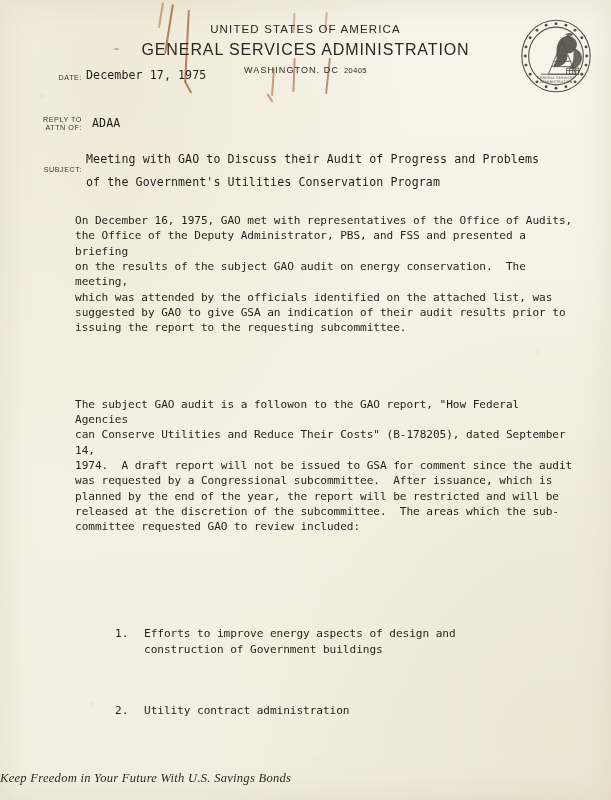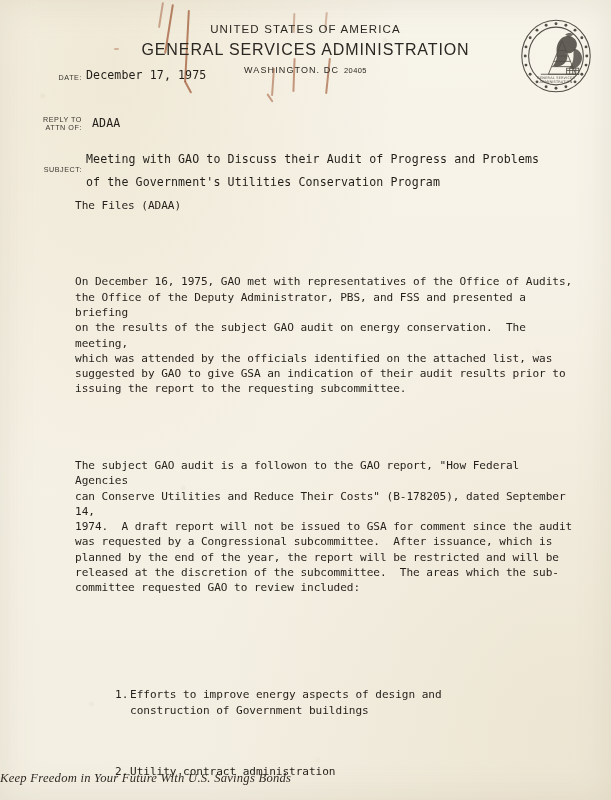--- a/index.html
+++ b/index.html
@@ -110,21 +110,21 @@
     letter-spacing: -0.05px;
     color: #231f1a;
     white-space: pre-wrap;
   }
   .para { margin: 0 0 15.3px 0; }
   .para:last-child { margin-bottom: 0; }
   .numlist { margin: 0 0 15.3px 0; padding: 0; list-style: none; }
   .numitem { display: flex; margin-bottom: 15.3px; }
   .numitem:last-child { margin-bottom: 0; }
   .numitem .num { width: 55px; flex: 0 0 55px; padding-left: 40px; box-sizing: border-box;}
-  .numitem .txt { flex: 1; white-space: pre-wrap; }
+  .numitem .txt { flex: 1; white-space: pre-wrap; margin-left: 14px; }
 
   
   .footer {
     position: absolute;
     left: 0; right: 0;
     top: 771px;
     text-align: left;
     font-family: "Liberation Serif", serif;
     font-style: italic;
     font-size: 12.6px;
@@ -242,21 +242,20 @@
     <div class="field-row">
       <div class="flabel" style="left:18px; top:74px; width:52px;">SUBJECT:</div>
       <div class="fvalue" style="left:74px; top:60px;">Meeting with GAO to Discuss their Audit of Progress and Problems</div>
       <div class="fvalue" style="left:74px; top:83px;">of the Government's Utilities Conservation Program</div>
     </div>
 
   </div>
 
   <div class="body">
 
-    <p class="para">The Files (ADAA)</p>
 
     <p class="para">On December 16, 1975, GAO met with representatives of the Office of Audits,
 the Office of the Deputy Administrator, PBS, and FSS and presented a briefing
 on the results of the subject GAO audit on energy conservation.  The meeting,
 which was attended by the officials identified on the attached list, was
 suggested by GAO to give GSA an indication of their audit results prior to
 issuing the report to the requesting subcommittee.</p>
 
     <p class="para">The subject GAO audit is a followon to the GAO report, "How Federal Agencies
 can Conserve Utilities and Reduce Their Costs" (B-178205), dated September 14,

